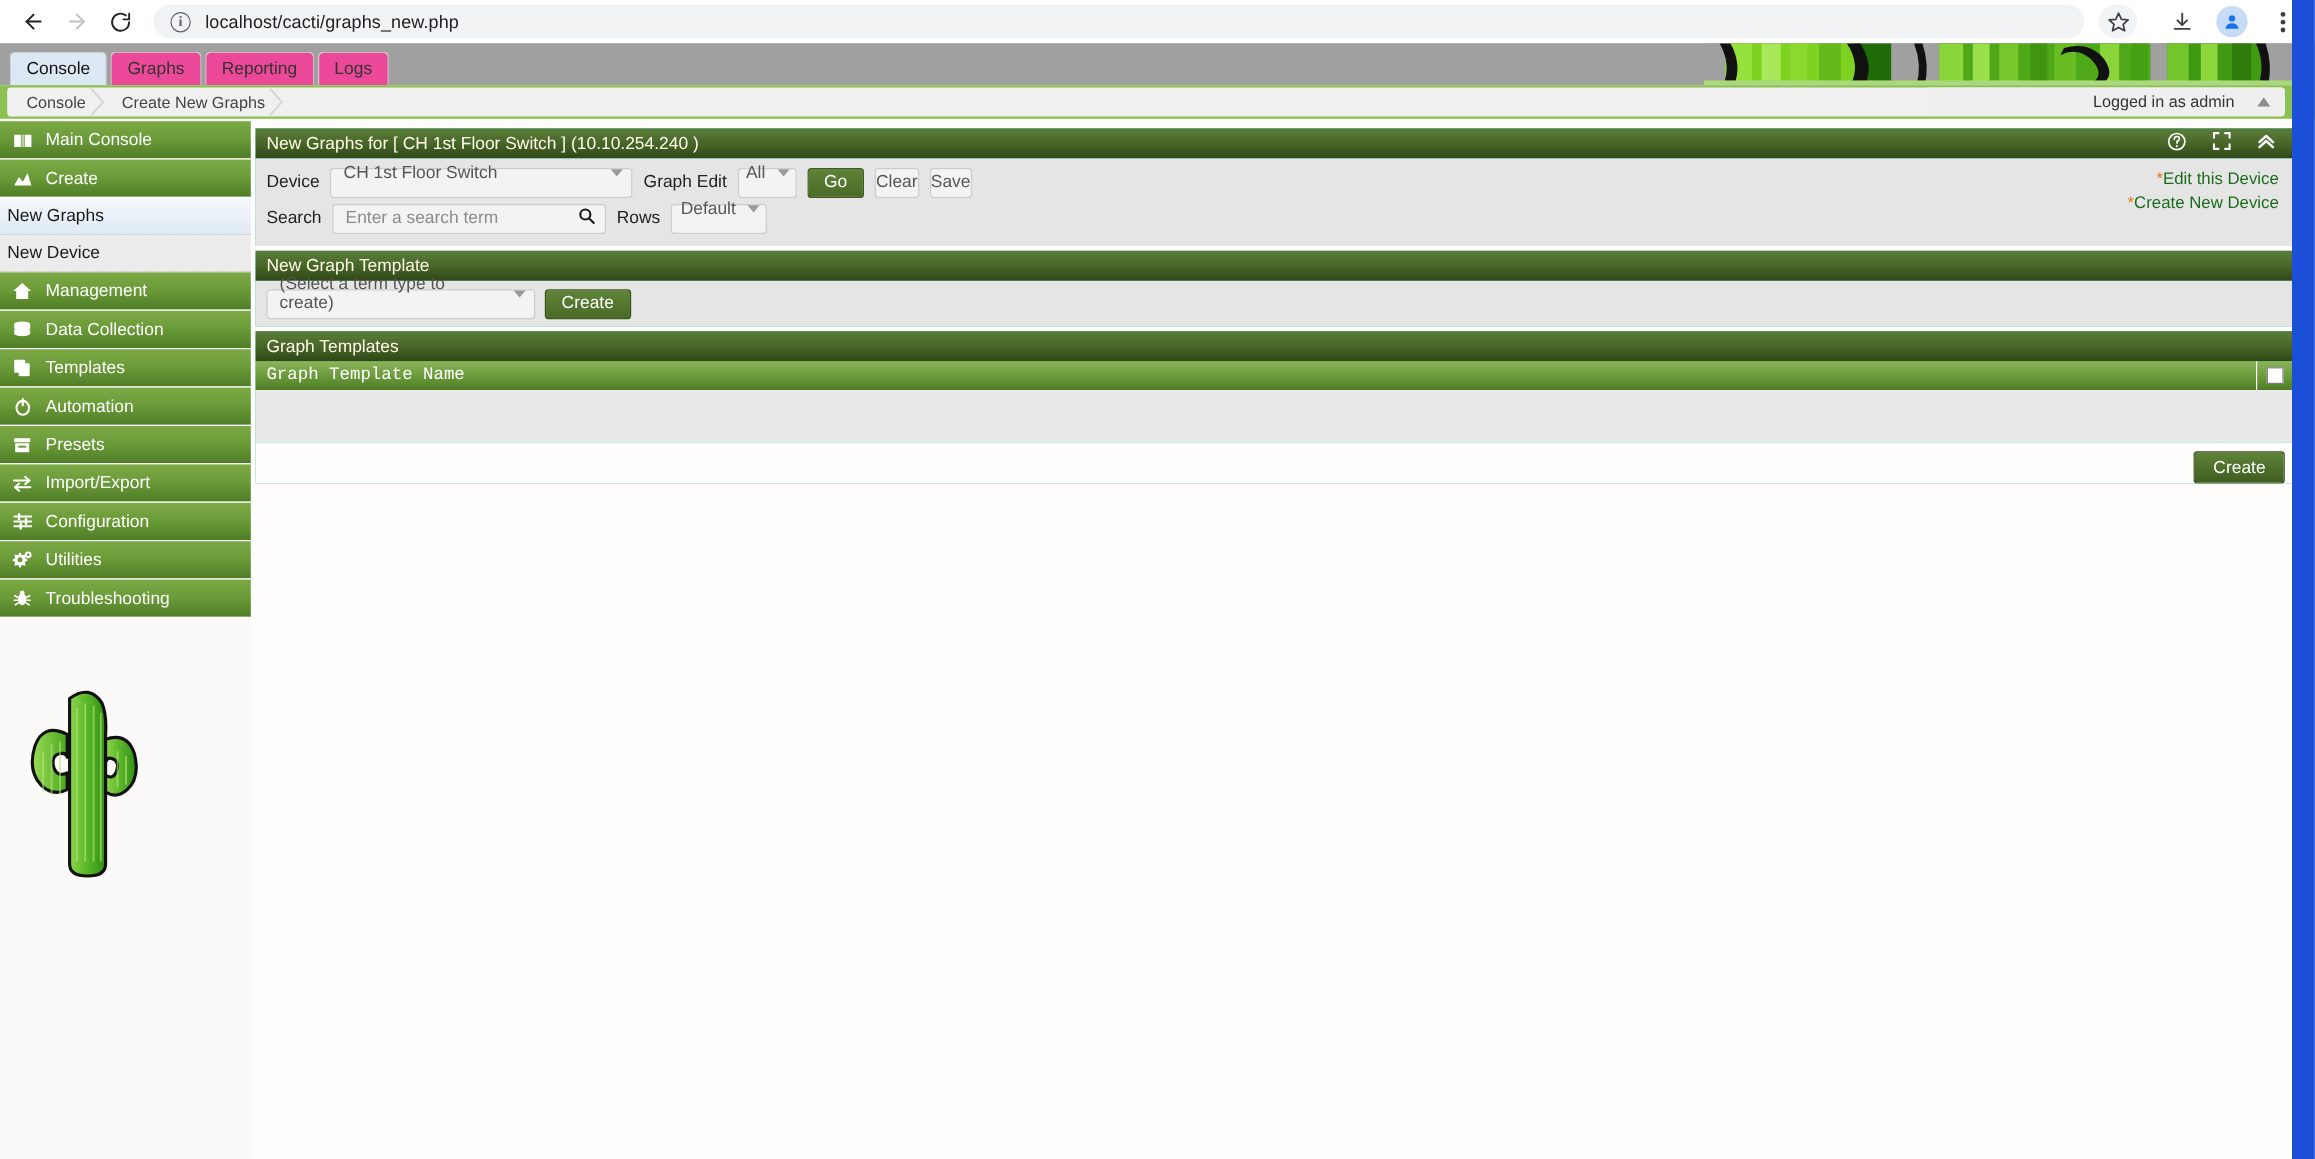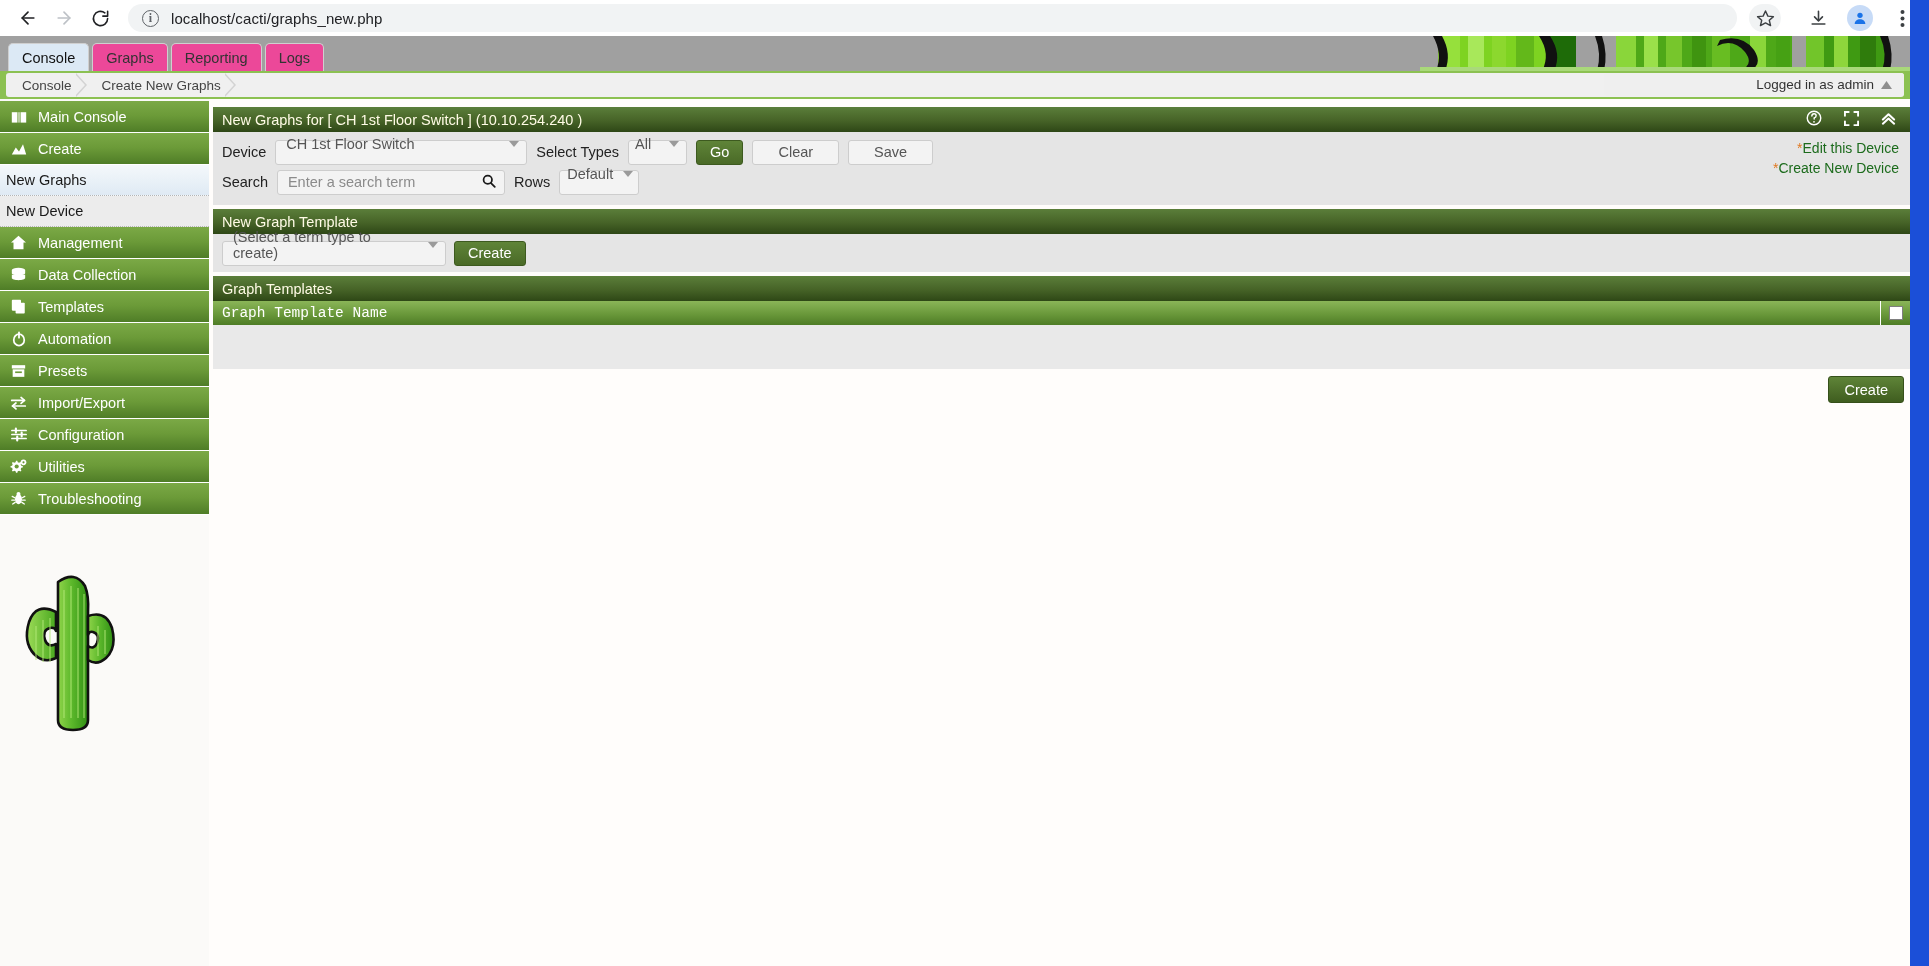--- a/index.html
+++ b/index.html
@@ -97,21 +97,21 @@
     border-left: 11px solid #d3d3d3;
   }
   .crumb::before {
     content: ""; position: absolute; right: 1px; top: 0;
     border-top: 12px solid transparent; border-bottom: 12px solid transparent;
     border-left: 11px solid #f0f0f0; z-index: 2;
   }
   .login-pill {
     position: absolute; right: 25px; top: 2px;
     height: 23px; background: #efefef; border-radius: 3px;
-    display: flex; align-items: center; gap: 7px;
+    display: flex; align-items: center; gap: 19px;
     padding: 0 12px; font-size: 13.5px; color: #333;
     min-width: 300px; justify-content: flex-end;
   }
 
   
   .page { display: flex; height: 895px; background: #fffdfb; }
 
   
   .sidebar { width: 209px; flex-shrink: 0; background: #fbfaf8; padding-top: 2px; }
   .nav-item {
@@ -165,21 +165,21 @@
     border-right: 5px solid transparent; border-top: 6px solid #9a9a9a;
   }
   .btn-green {
     height: 25px; padding: 0 13px;
     background: linear-gradient(to bottom, #5f8438 0%, #4a6a27 100%);
     color: #fff; font-size: 14.5px; border-radius: 3px;
     display: flex; align-items: center; justify-content: center;
     border: 1px solid #3d5a1f;
   }
   .btn-grey {
-    height: 25px; padding: 0 25px;
+    height: 25px; padding: 0 0;
     background: #f3f3f3; border: 1px solid #cdcdcd; border-radius: 3px;
     color: #555; font-size: 14.5px;
     display: flex; align-items: center; justify-content: center;
   }
   .search-box {
     height: 25px; width: 228px; background: #f3f3f3;
     border: 1px solid #cdcdcd; border-radius: 3px;
     display: flex; align-items: center; padding: 0 8px 0 10px;
     justify-content: space-between;
   }
@@ -509,22 +509,22 @@
         </span>
       </div>
 
       <div class="filter-body">
         <div class="frow">
           <span class="flabel">Device</span>
           <div class="select" style="width:252px">
             <span>CH 1st Floor Switch</span>
             <span class="caret"></span>
           </div>
-          <span class="flabel">Select Types</span>
-          <div class="select" style="width:59px;padding-left:6px">
+          <span class="flabel">Graph Edit</span>
+          <div class="select" style="width:49px;padding-left:6px">
             <span>All</span>
             <span class="caret"></span>
           </div>
           <div class="btn-green">Go</div>
           <div class="btn-grey">Clear</div>
           <div class="btn-grey">Save</div>
         </div>
 
         <div class="frow">
           <span class="flabel">Search</span>

